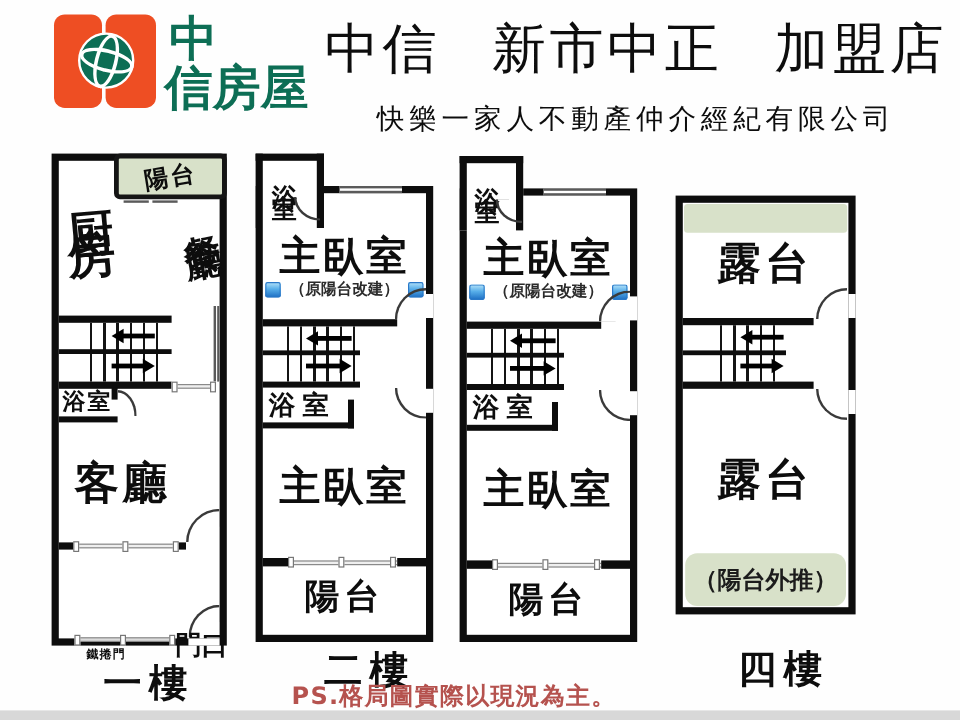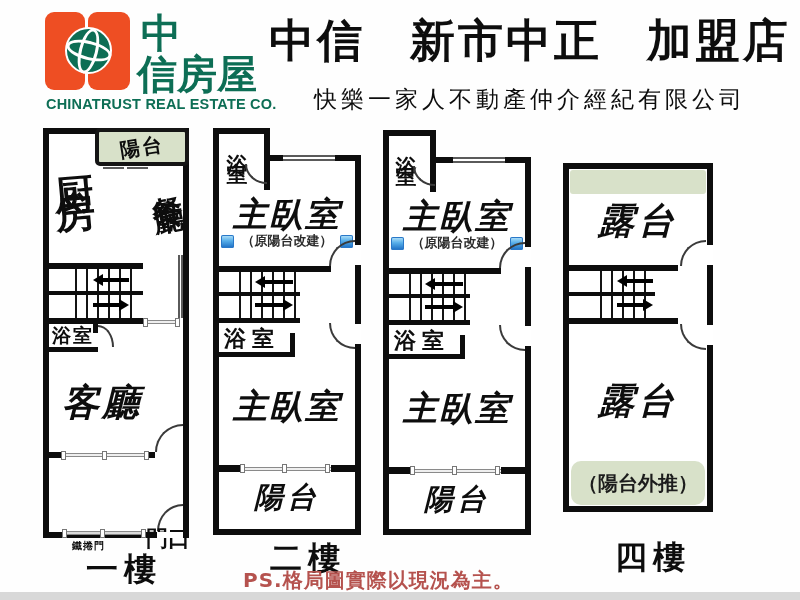--- a/index.html
+++ b/index.html
@@ -15,30 +15,30 @@
            border-radius:50%; background:#0d6e55; border:2px solid #fff; box-sizing:border-box; }
   .globe::before { content:""; position:absolute; left:28%; top:-3%; width:44%; height:106%;
            border:3px solid #fff; border-radius:50%; box-sizing:border-box; transform:rotate(14deg); }
   .globe::after  { content:""; position:absolute; left:-3%; top:28%; width:106%; height:44%;
            border:3px solid #fff; border-radius:50%; box-sizing:border-box; transform:rotate(14deg); }
   .brand-cn { position:absolute; color:#0d6e55; font-family:"DejaVu Serif", serif;
            font-weight:700; line-height:1; white-space:nowrap; }
   .brand-en { position:absolute; color:#0d6e55; font-family:"Liberation Sans", sans-serif;
            font-weight:700; font-size:14.5px; letter-spacing:0.2px; white-space:nowrap; }
   .hd-title { position:absolute; left:262px; top:16px; width:536px; text-align:center;
-           font-family:"DejaVu Serif", serif; font-weight:700; font-size:45px; line-height:1.1;
+           font-family:"DejaVu Serif", serif; font-weight:400; font-size:45px; line-height:1.1;
            letter-spacing:3px; word-spacing:26px; white-space:nowrap; }
   .hd-sub { position:absolute; left:262px; top:84px; width:536px; text-align:center;
            font-family:"DejaVu Serif", serif; font-weight:500; font-size:23px;
            letter-spacing:4px; white-space:nowrap; }
   
   .plan { position:absolute; border:6px solid #0d0d0d; background:#fff; box-sizing:border-box; }
   .w   { position:absolute; background:#0d0d0d; }
   .lbl { position:absolute; font-weight:bold; line-height:1; white-space:nowrap; color:#0d0d0d; }
-  .ctr { text-align:center;font-style:italic; }
+  .ctr { text-align:center; }
   .vl  { writing-mode:vertical-rl; text-orientation:upright; }
   .green { background:#d8e1c9; }
   .balc1 { position:absolute; border:4px solid #151515; border-radius:5px;
            display:flex; align-items:center; justify-content:center; z-index:3; box-sizing:border-box; }
   .winh { position:absolute; background:#fff; border-top:2px solid #5a5a5a;
           border-bottom:2px solid #5a5a5a; box-sizing:border-box; z-index:2; }
   .winv { position:absolute; background:#fbfbfb; border-left:2px solid #5a5a5a;
           border-right:2px solid #5a5a5a; box-sizing:border-box; }
   .wnt { position:absolute; background:#efefef; border-top:1px solid #8a8a8a;
          border-bottom:1px solid #8a8a8a; box-sizing:border-box; }
@@ -81,21 +81,20 @@
 
 <div id="canvas">
 
   <div class="abs" style="left:45px;top:10px;width:90px;height:84px">
     <i class="logo-sq" style="left:0;top:2px;width:40px;height:78px"></i>
     <i class="logo-sq" style="left:43px;top:2px;width:42px;height:78px"></i>
     <i class="globe"></i>
   </div>
   <div class="brand-cn" style="left:141px;top:13px;font-size:40px">中</div>
   <div class="brand-cn" style="left:137px;top:54px;font-size:40px">信房屋</div>
-  <div class="brand-en" style="left:46px;top:96px">CHINATRUST REAL ESTATE CO.</div>
   <div class="hd-title">中信 新市中正 加盟店</div>
   <div class="hd-sub">快樂一家人不動產仲介經紀有限公司</div>
 
   <div class="plan" style="left:43px;top:128px;width:146px;height:410px">
     <div class="balc1 green" style="right:-6px;top:-6px;width:94px;height:38px">
       <span class="lbl" style="position:static;font-size:20px;letter-spacing:2px;transform:rotate(-9deg)">陽台</span>
     </div>
     <div class="winh" style="left:54px;top:28px;width:21px;height:7px"></div>
     <div class="winh" style="left:78px;top:28px;width:21px;height:7px"></div>
     <div class="lbl vl" style="left:2px;top:10px;font-size:40px;letter-spacing:14px;transform:rotate(-5deg)">厨房</div>

